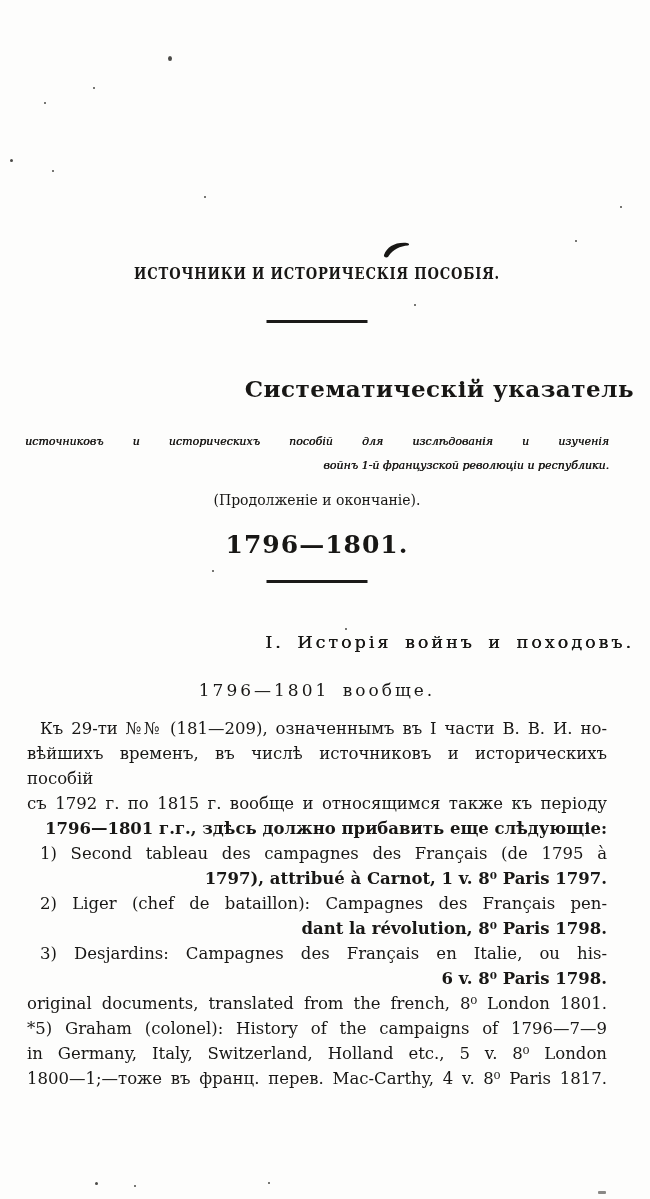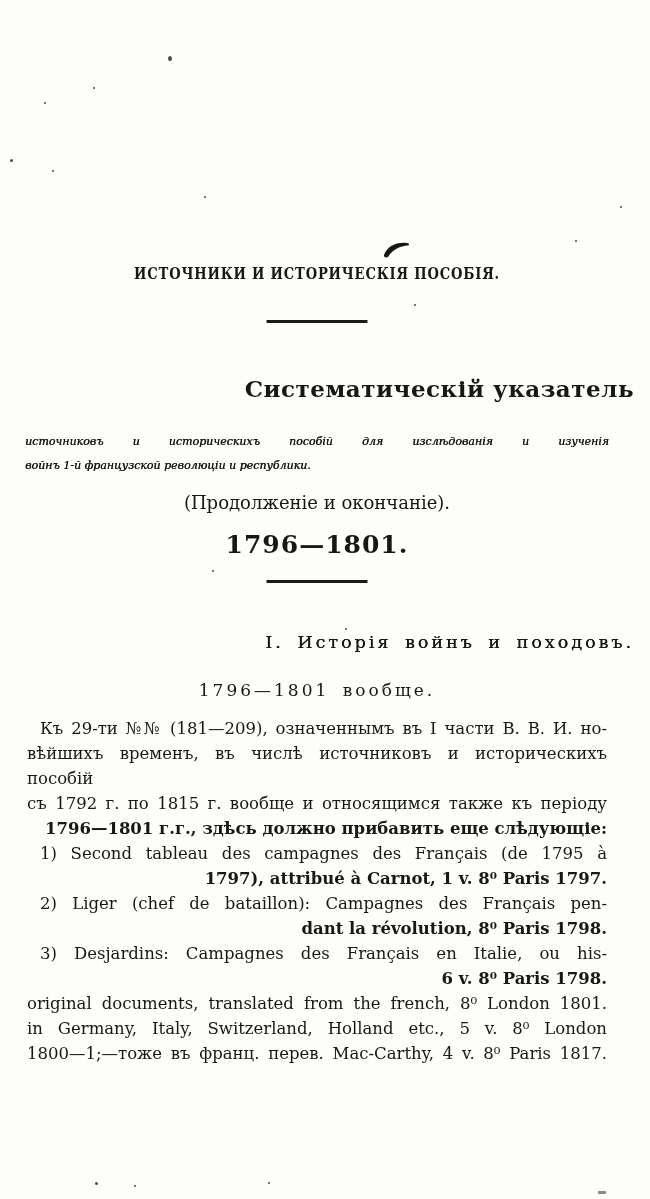--- a/index.html
+++ b/index.html
@@ -31,26 +31,26 @@
     position: absolute; top: 375px; left: 0; right: 0;
     text-align: right; font-weight: bold; font-size: 23px; letter-spacing: 0.5px;
   }
 
   .subtitle { position: absolute; top: 430px; left: 25px; right: 25px; }
   .subtitle .line {
     line-height: 24px; font-size: 11px;
     text-shadow: 0.4px 0 0 currentColor;
     font-style: italic;
   }
-  .subtitle .line.c2 { text-align: left; }
+  .subtitle .line.c2 { text-align: right; }
   .subtitle .line.j { text-align: justify; text-align-last: justify; }
 
   .continuation {
     position: absolute; top: 492px; left: 0; right: 0;
-    text-align: center; font-size: 18px;
+    text-align: center; font-size: 14px;
   }
 
   .period-heading {
     position: absolute; top: 530px; left: 0; right: 0;
     text-align: center; font-weight: bold; font-size: 25px; letter-spacing: 1px;
   }
 
   .section-heading {
     position: absolute; top: 632px; left: 0; right: 0;
     text-align: right; font-size: 17.5px; letter-spacing: 3px; word-spacing: 5px;
@@ -112,20 +112,21 @@
     <div class="line last">1797), attribué à Carnot, 1 v. 8⁰ Paris 1797.</div>
 
     <div class="line j ind">2) Liger (chef de bataillon): Campagnes des Français pen-</div>
     <div class="line last">dant la révolution, 8⁰ Paris 1798.</div>
 
     <div class="line j ind">3) Desjardins: Campagnes des Français en Italie, ou his-</div>
     <div class="line last">6 v. 8⁰ Paris 1798.</div>
 
     <div class="line j">original documents, translated from the french, 8⁰ London 1801.</div>
 
+    <div class="line j">*5) Graham (colonel): History of the campaigns of 1796—7—9</div>
     <div class="line j">in Germany, Italy, Switzerland, Holland etc., 5 v. 8⁰ London</div>
     <div class="line j">1800—1;—тоже въ франц. перев. Mac-Carthy, 4 v. 8⁰ Paris 1817.</div>
   </div>
 
   <div class="speck" style="left:168px; top:56px;  width:4px; height:5px;"></div>
   <div class="speck" style="left:93px;  top:87px;  width:2px; height:2px;"></div>
   <div class="speck" style="left:44px;  top:102px; width:2px; height:2px;"></div>
   <div class="speck" style="left:10px;  top:159px; width:3px; height:3px;"></div>
   <div class="speck" style="left:52px;  top:170px; width:2px; height:2px;"></div>
   <div class="speck" style="left:204px; top:196px; width:2px; height:2px;"></div>

